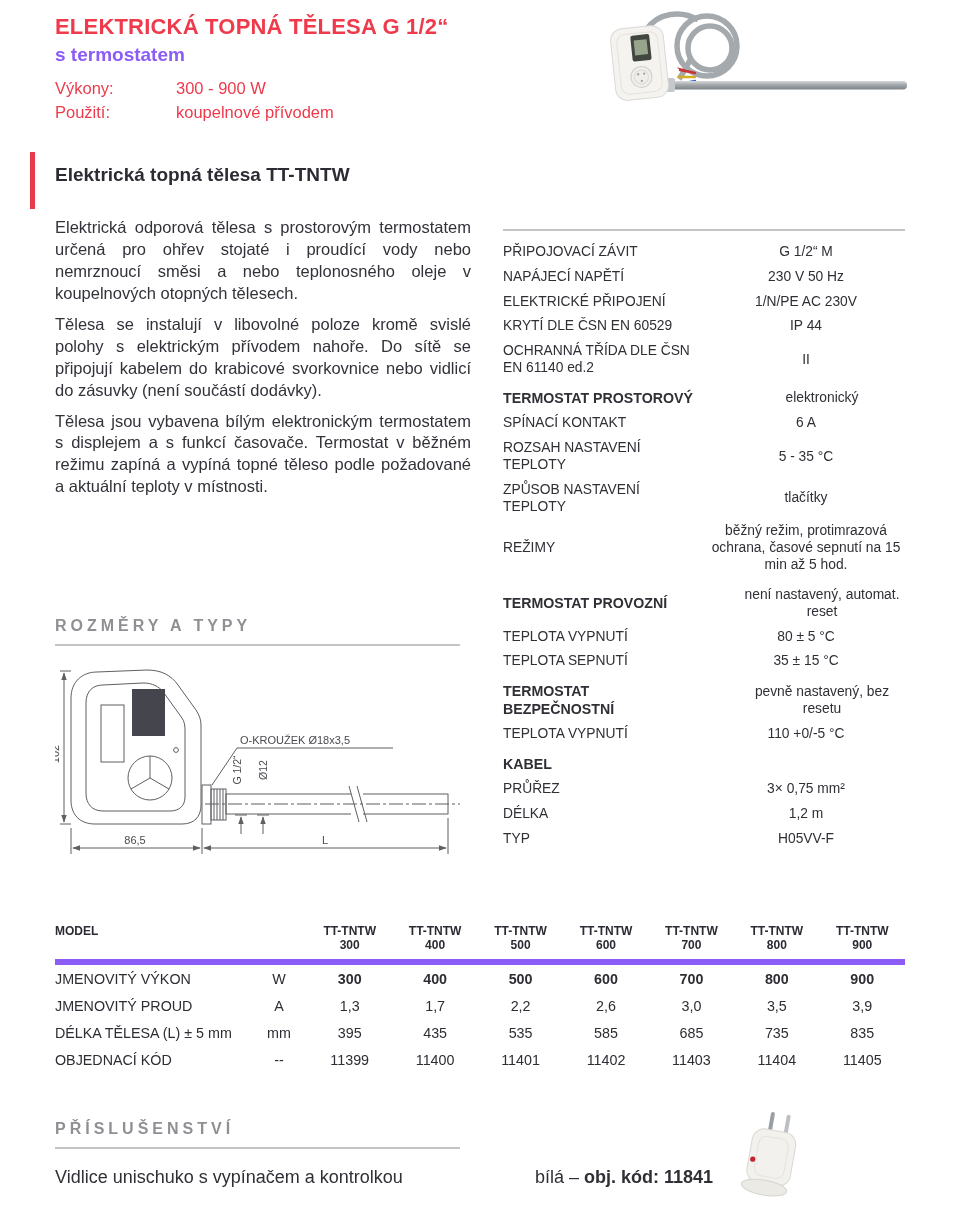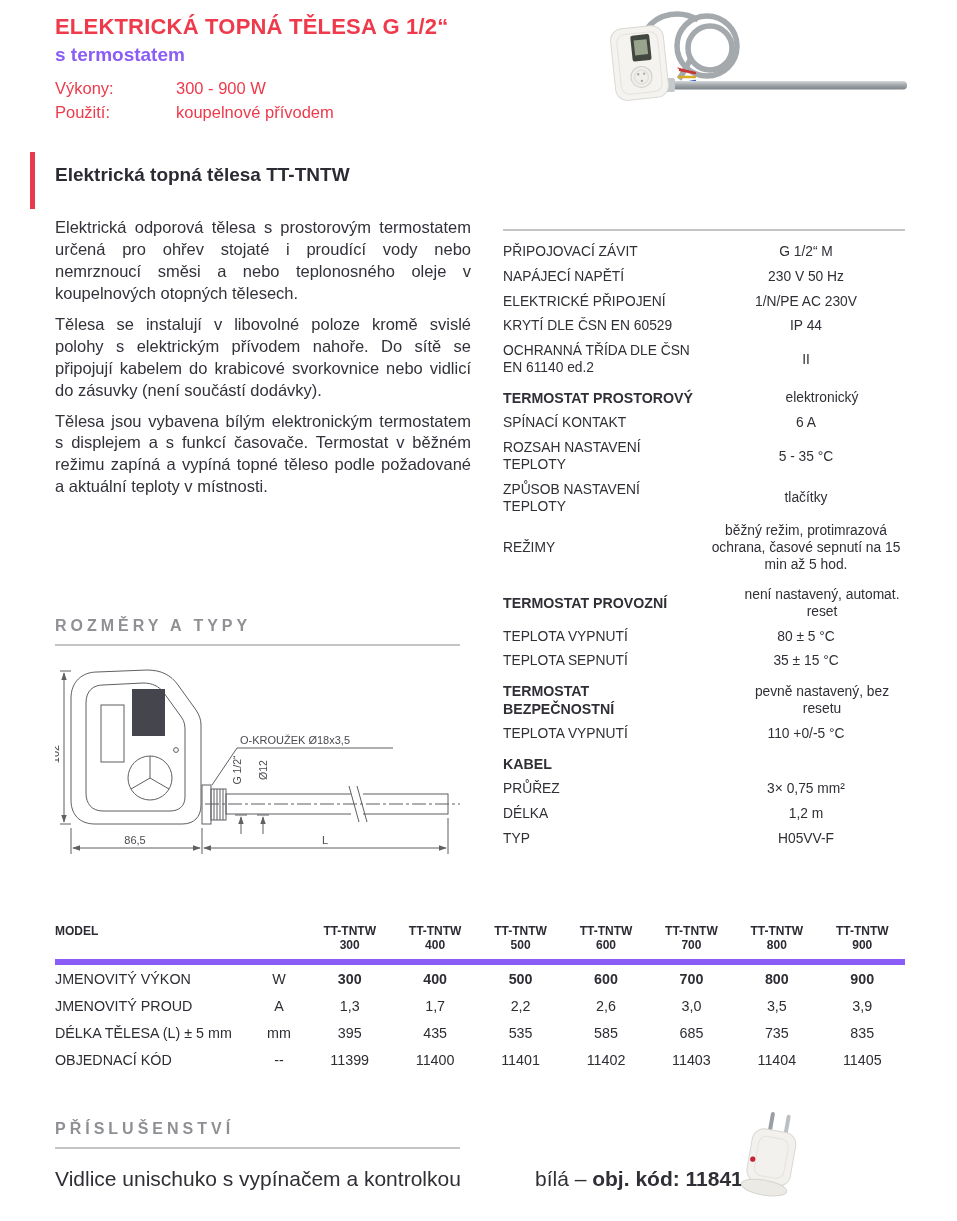--- a/index.html
+++ b/index.html
@@ -49,21 +49,21 @@
   .m-hcell{font-weight:bold;font-size:12px;border-bottom:6px solid #8b5cf6;padding-bottom:7px;
            display:flex;align-items:flex-start;color:#2b2b33;}
   .m-hcell.center{justify-content:center;text-align:center;line-height:1.18;}
   .m-cell{padding:5.5px 0;font-size:14.3px;color:#2d2d34;}
   .m-cell.center{text-align:center;}
   .m-cell.boldv{font-weight:bold;}
 
   
   .acc{position:absolute;left:55px;top:1100px;width:850px;margin-top:20px;}
   .acc-head{width:405px;}
-  .acc-row{margin-top:18px;display:flex;font-size:21px;color:#2f2f36;}
+  .acc-row{margin-top:18px;display:flex;font-size:18px;color:#2f2f36;}
   .acc-item{width:425px;}
   .acc-color{margin-left:55px;white-space:nowrap;}
   .acc-code{font-weight:bold;}
   .plug{position:absolute;left:733px;top:1104px;}
 </style>
 </head>
 <body>
 
 <div id="page">
 

